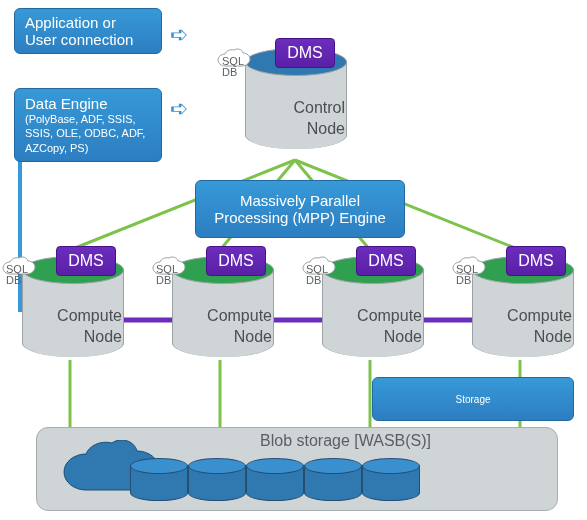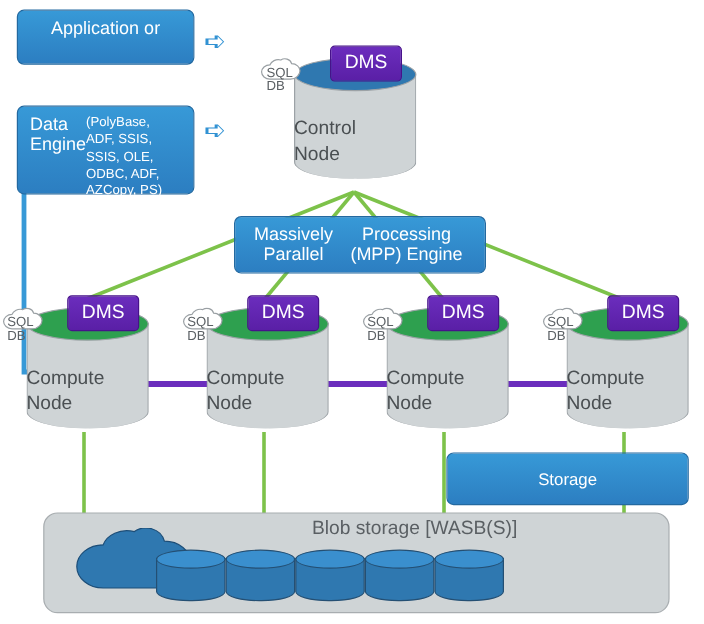--- a/index.html
+++ b/index.html
@@ -1,25 +1,25 @@
 <!DOCTYPE html>
 <html><head>
 <meta charset="utf-8">
 <style>
   body{margin:0;font-family:'Segoe UI',Arial,sans-serif;background:#fff}
   .canvas{position:relative;width:587px;height:520px}
-  .box{position:absolute;background:linear-gradient(#3799d7,#2c7ec1);border:1px solid #2369a0;border-radius:6px;color:#fff;padding:6px 10px;box-sizing:border-box;display:flex;flex-direction:row;justify-content:center}
+  .box{position:absolute;background:linear-gradient(#3799d7,#2c7ec1);border:1px solid #2369a0;border-radius:6px;color:#fff;padding:6px 10px;box-sizing:border-box;display:flex;flex-direction:column;justify-content:center}
   .box .t1{font-size:15px}
   .box .t2{font-size:11px;line-height:1.3}
   .mpp{text-align:center;font-size:15px}
   .dms{position:absolute;width:58px;height:28px;background:linear-gradient(#6b2dbd,#5a1fa6);border:1px solid #47128a;border-radius:4px;color:#fff;font-size:16px;display:flex;align-items:center;justify-content:center}
   .cyl{position:absolute;width:100px}
   .cyl .top{width:100px;height:26px;border-radius:50%;position:absolute;top:0;left:0;border:1px solid #9ca2a6}
   .cyl .body{width:100px;height:88px;background:#cfd4d6;border-left:1px solid #9ca2a6;border-right:1px solid #9ca2a6;border-radius:0 0 50px 50px/0 0 14px 14px;position:absolute;top:13px;left:0}
-  .cyl .label{position:absolute;width:100%;text-align:left;top:50px;font-size:16px;color:#4a4f52;line-height:1.3}
+  .cyl .label{position:absolute;width:100%;text-align:right;top:50px;font-size:16px;color:#4a4f52;line-height:1.3}
   .sqldb{position:absolute;font-size:11px;color:#5a5f63;text-align:left;width:30px;line-height:1}
   .cloud{position:absolute;width:40px;height:24px}
   .cloud svg{width:40px;height:24px}
   .blob-area{position:absolute;left:36px;top:427px;width:520px;height:82px;background:#cfd4d6;border:1px solid #a8adb0;border-radius:12px}
   .blob-label{position:absolute;left:260px;top:432px;font-size:16px;color:#5a5f63}
   .blob-cloud{position:absolute;left:58px;top:440px;width:110px;height:60px}
   .blob-cyls{position:absolute;left:130px;top:458px;display:flex;gap:2px}
   .bcyl{width:56px;height:44px;position:relative}
   .bcyl .bt{position:absolute;width:56px;height:14px;background:#3a8fce;border:1px solid #244f73;border-radius:50%;top:0}
   .bcyl .bb{position:absolute;width:56px;height:34px;background:#2f78b0;border:1px solid #244f73;border-radius:0 0 28px 28px/0 0 8px 8px;top:7px}
@@ -43,20 +43,21 @@
   <line x1="70" y1="360" x2="70" y2="430" stroke="#7dc24a" stroke-width="3"></line>
   <line x1="220" y1="360" x2="220" y2="430" stroke="#7dc24a" stroke-width="3"></line>
   <line x1="370" y1="360" x2="370" y2="430" stroke="#7dc24a" stroke-width="3"></line>
   <line x1="520" y1="360" x2="520" y2="430" stroke="#7dc24a" stroke-width="3"></line>
 
   <path d="M20 140 L20 310 L28 310" stroke="#3799d7" stroke-width="4" fill="none"></path>
 </svg>
 
 <div class="box" style="left:14px;top:8px;width:148px;height:46px">
   <span class="t1">Application or</span>
+  <span class="t1">User connection</span>
 </div>
 <span class="arrow" style="left:170px;top:22px">➪</span>
 
 <div class="box" style="left:14px;top:88px;width:148px;height:74px">
   <span class="t1">Data Engine</span>
   <span class="t2">(PolyBase, ADF, SSIS, SSIS, OLE, ODBC, ADF, AZCopy, PS)</span>
 </div>
 <span class="arrow" style="left:170px;top:96px">➪</span>
 
 <div class="cyl" style="left:245px;top:48px">
@@ -72,21 +73,21 @@
         <path d="M10 18c-4 0-7-3-7-6s3-6 7-6c1-3 5-5 9-4 3-2 8-1 9 3 4 0 7 3 7 6s-3 7-8 7H10z" fill="#fff" stroke="#9aa0a4"></path>
       </svg>
 </div>
 <div class="sqldb" style="left:222px;top:56px">
   <span>SQL</span><br><span>DB</span>
 </div>
 <div class="dms" style="left:275px;top:38px">
       <span>DMS</span>
     </div>
 
-<div class="box mpp" style="left:195px;top:180px;width:210px;height:48px;align-items:center">
+<div class="box mpp" style="left:195px;top:180px;width:210px;height:58px;align-items:center">
   <span>Massively Parallel</span>
   <span>Processing (MPP) Engine</span>
 </div>
 
 <div class="cyl" style="left:22px;top:256px">
   <div class="body"></div>
       <div class="top" style="background:#2ea04f"></div>
   <div class="label"><span>Compute</span><br><span>Node</span></div>
 </div>
 <div class="cloud" style="left:0px;top:256px"><svg viewBox="0 0 40 24">
@@ -130,21 +131,21 @@
 </div>
 <div class="cloud" style="left:450px;top:256px"><svg viewBox="0 0 40 24">
         <path d="M10 18c-4 0-7-3-7-6s3-6 7-6c1-3 5-5 9-4 3-2 8-1 9 3 4 0 7 3 7 6s-3 7-8 7H10z" fill="#fff" stroke="#9aa0a4"></path>
       </svg></div>
 <div class="sqldb" style="left:456px;top:264px"><span>SQL</span><br><span>DB</span></div>
 <div class="dms" style="left:506px;top:246px">
       <span>DMS</span>
     </div>
 
 <div class="box" style="left:372px;top:377px;width:202px;height:44px;text-align:center;align-items:center">
-  <span class="t1" style="font-size:14px">Storage</span>
+  <span class="t1" style="font-size:10px">Storage</span>
 </div>
 
 <div class="blob-area"></div>
 <div class="blob-label">Blob storage [WASB(S)]</div>
 <div class="blob-cloud">
   <svg viewBox="0 0 110 60">
         <path d="M28 50c-12 0-22-8-22-18s10-18 22-18c3-8 14-14 26-11 8-6 22-3 25 8 12 0 22 8 22 18s-11 21-24 21H28z" fill="#2f78b0" stroke="#1d4e78"></path>
       </svg>
 </div>
 <div class="blob-cyls">

